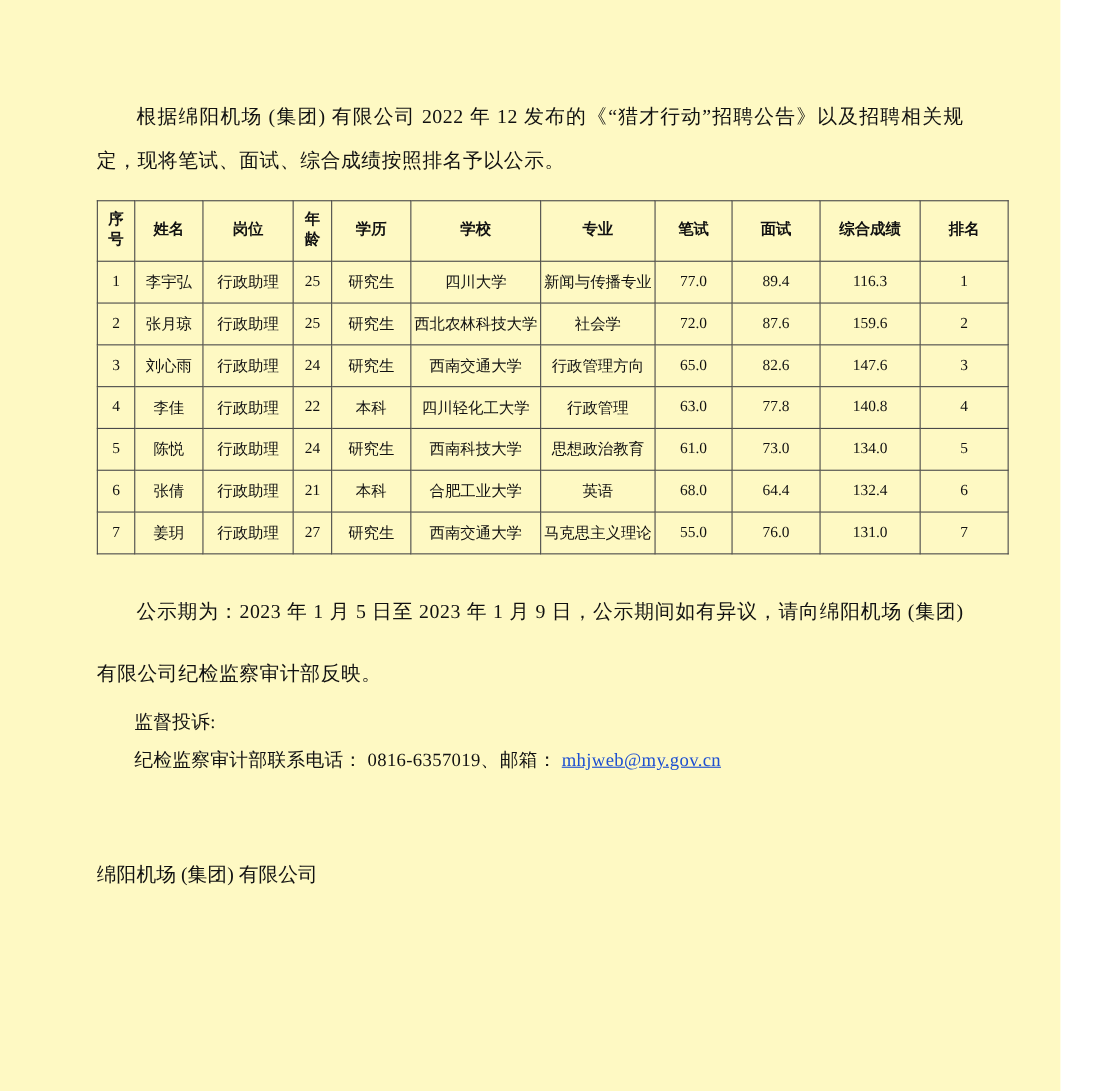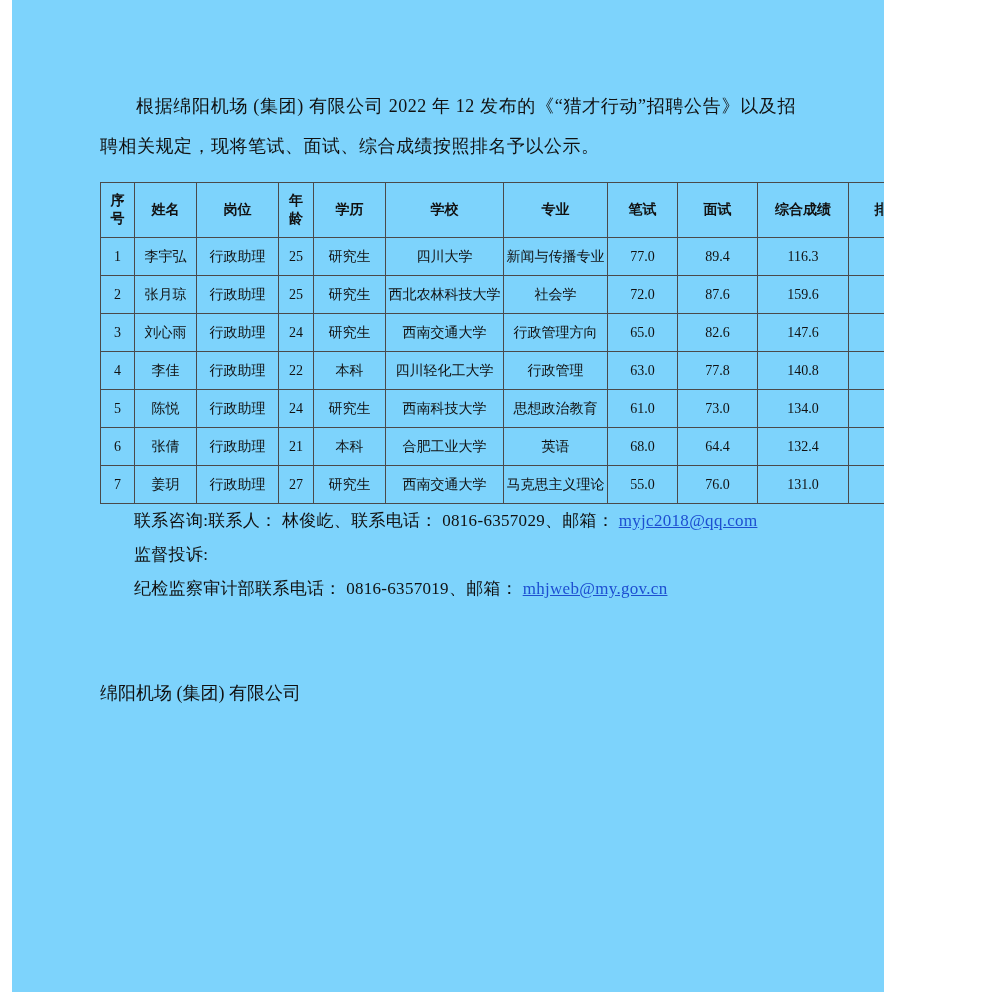--- a/index.html
+++ b/index.html
@@ -2,29 +2,28 @@
 <html><head>
 <meta charset="utf-8">
 <style>
   html, body {
     margin: 0;
     padding: 0;
     background: #ffffff;
   }
   .page {
     position: relative;
-    width: 872px;
+    width: 964px;
     height: 992px;
-    background: #7dd3fc;
+    background: #fef9c3;
     box-sizing: border-box;
     padding: 86px 88px 0 88px;
     font-family: "Liberation Serif", "DejaVu Serif", serif;
     color: #111111;
     overflow: hidden;
-    margin-left: 12px;
   }
   .intro {
     margin: 0;
     font-size: 18px;
     line-height: 40px;
     text-indent: 2em;
     text-align: justify;
     letter-spacing: 0.5px;
   }
   table.results {
@@ -209,25 +208,23 @@
           <td>西南交通大学</td>
           <td>马克思主义理论</td>
           <td>55.0</td>
           <td>76.0</td>
           <td>131.0</td>
           <td>7</td>
         </tr>
       </tbody>
   </table>
 
+  <p class="publicity">公示期为：2023 年 1 月 5 日至 2023 年 1 月 9 日，公示期间如有异议，请向绵阳机场 (集团) 有限公司纪检监察审计部反映。</p>
 
   <div class="contacts">
-    <div class="contact-line">
-      <span>联系咨询:联系人： 林俊屹、联系电话： 0816-6357029、邮箱： </span><a style="color: rgb(29, 79, 209);">myjc2018@qq.com</a>
-    </div>
     <div class="contact-line">
       <span>监督投诉:</span>
     </div>
     <div class="contact-line">
       <span>纪检监察审计部联系电话： 0816-6357019、邮箱： </span><a style="color: rgb(29, 79, 209);">mhjweb@my.gov.cn</a>
     </div>
   </div>
 
   <div class="signature">
     <div class="company">绵阳机场 (集团) 有限公司</div>

